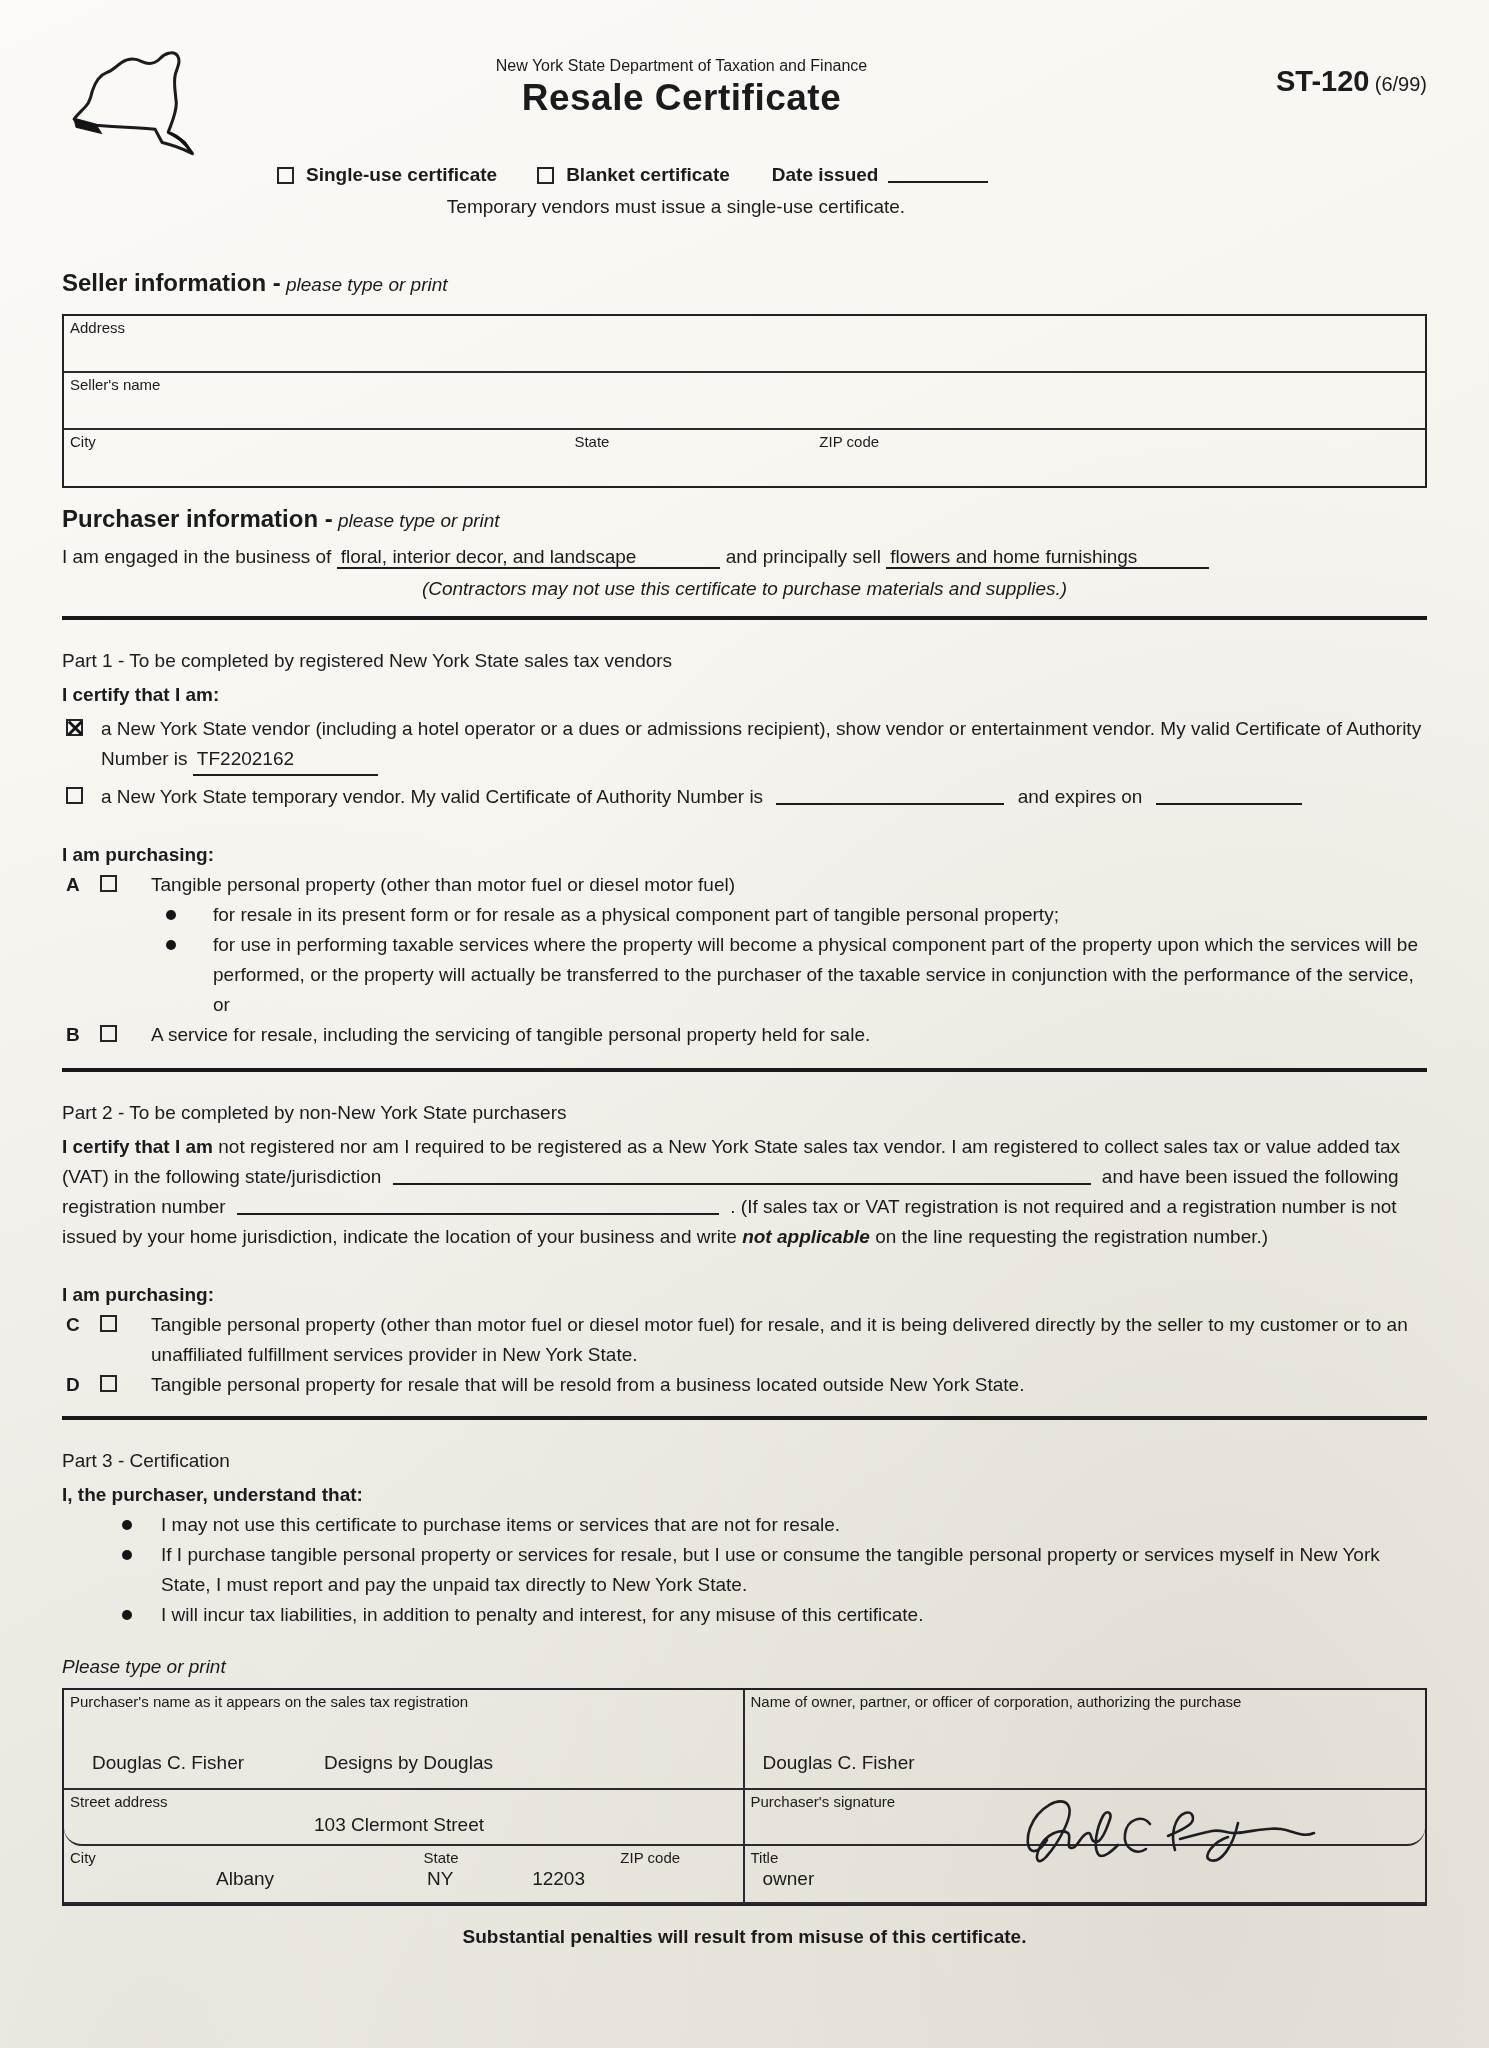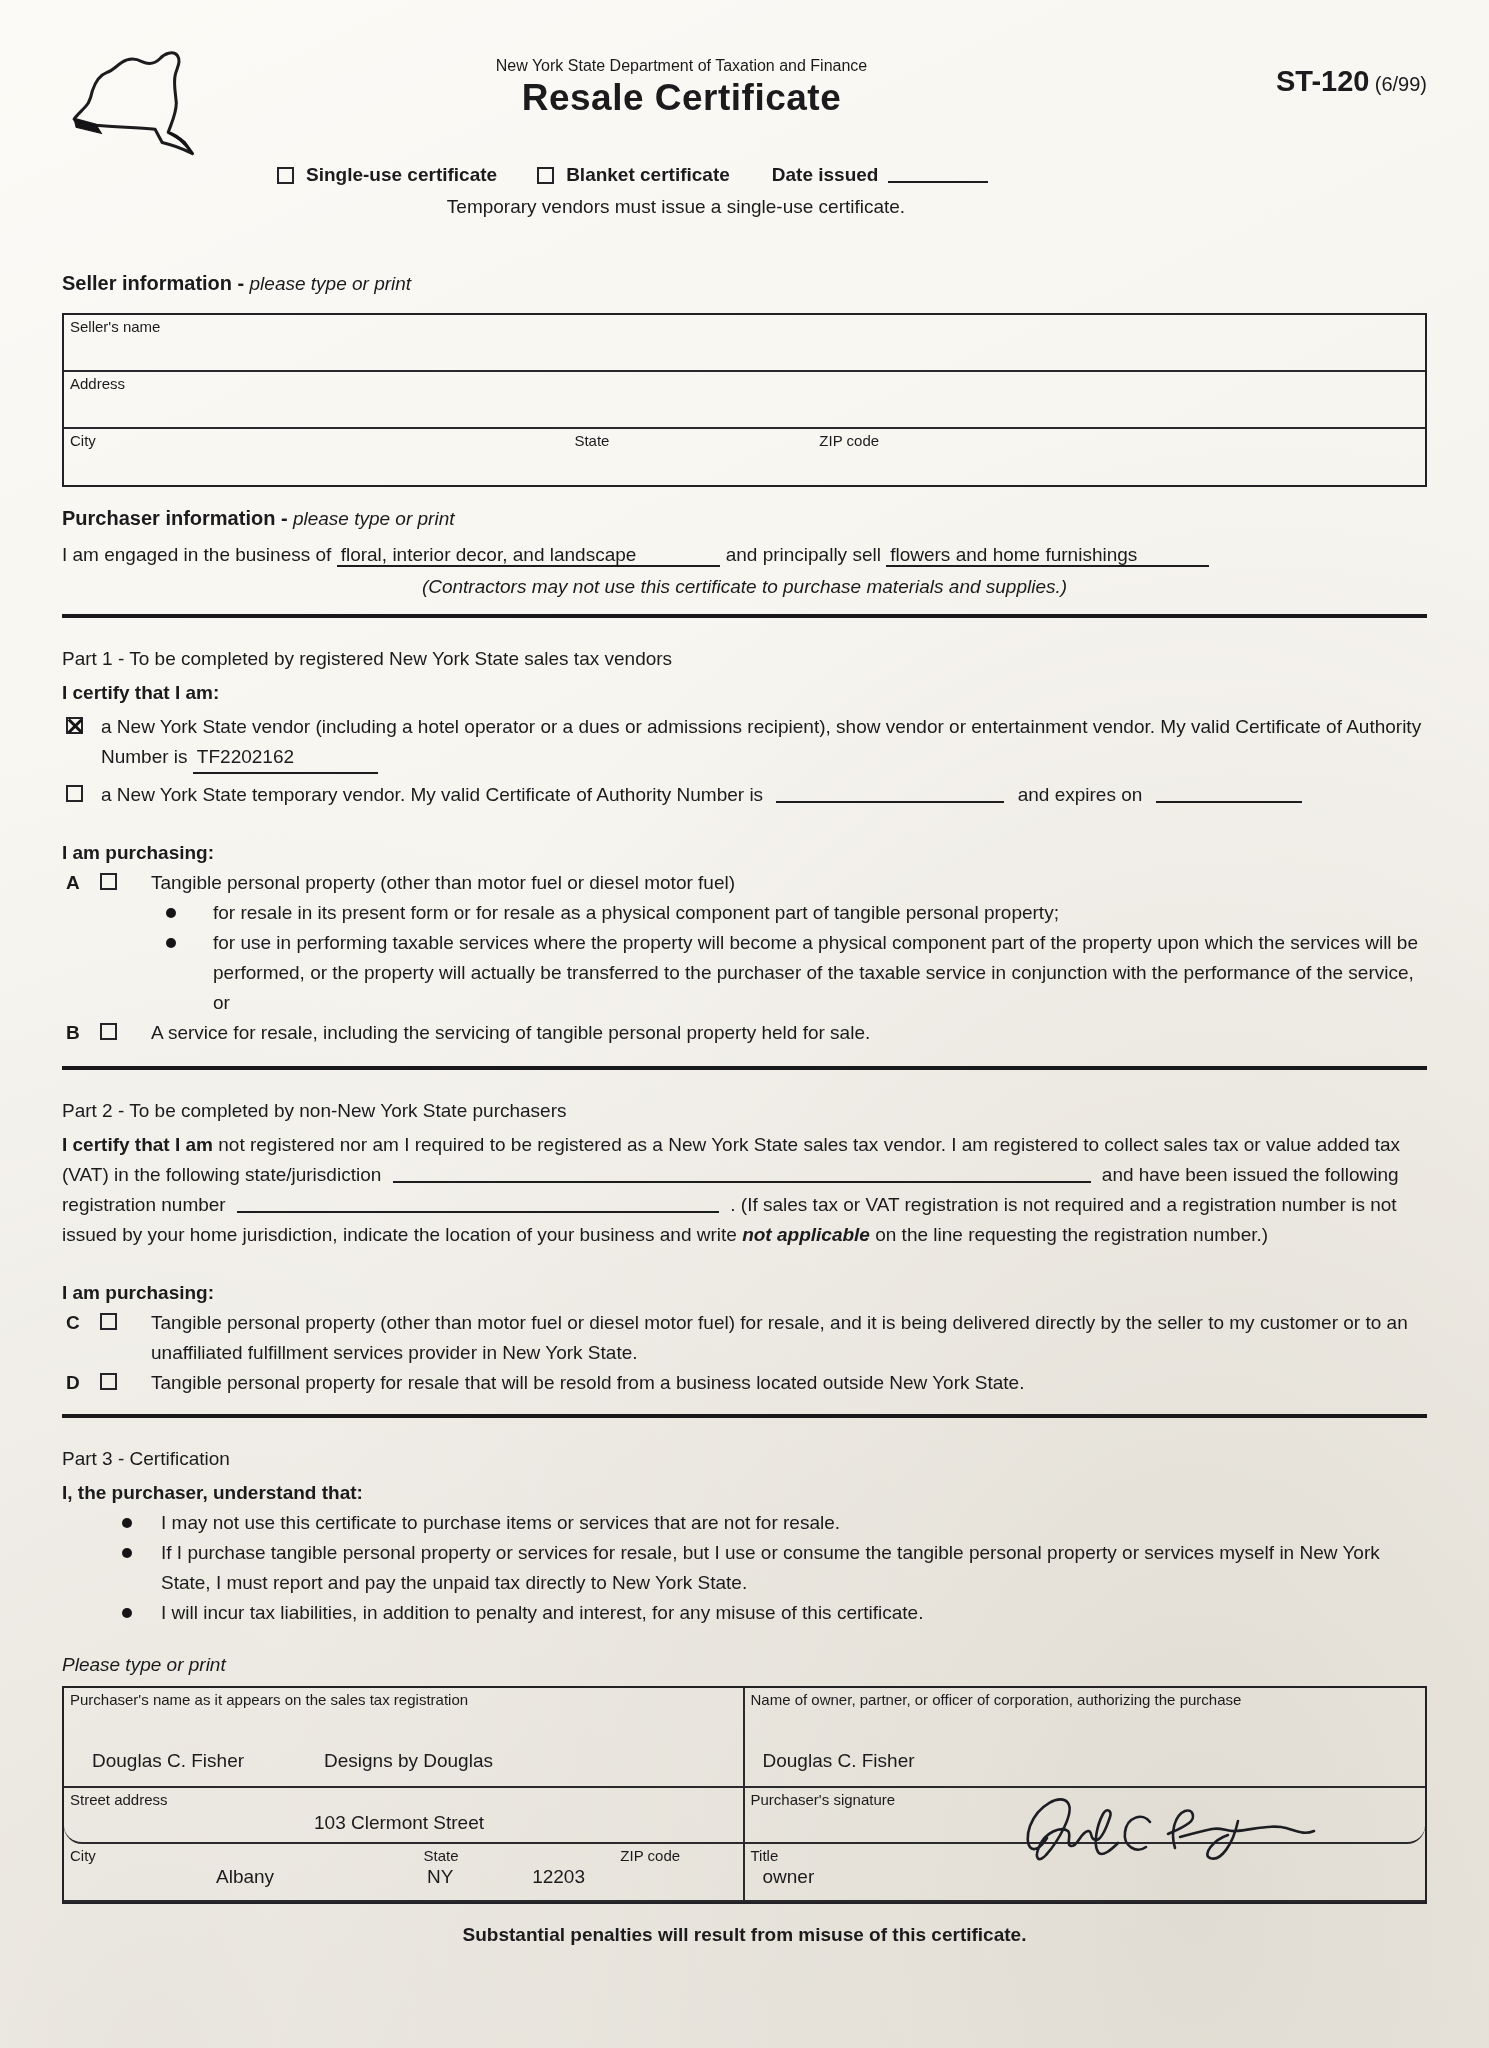--- a/index.html
+++ b/index.html
@@ -44,21 +44,21 @@
 
   .cbrow { margin-left:215px; display:flex; align-items:center; font-weight:bold; }
   .cbrow .cb { margin-right:12px; }
   .gap1 { width:40px; } .gap2 { width:42px; }
   .blank { display:inline-block; border-bottom:2px solid #1d1d20; height:16px; vertical-align:-2px; }
   .bl-date { width:100px; margin-left:10px; }
   .temp-note { width:1228px; text-align:center; margin-top:2px; }
 
   
   .sec-head { margin-top:46px; font-size:19px; }
-  .sec-head .b { font-size:20px; }
+  .sec-head .b { font-size:24px; }
   .ibox { margin-top:14px; border:2.5px solid #222226; }
   .ibox .row { position:relative; border-bottom:2px solid #2a2a2e; height:57px; }
   .ibox .row:last-child { border-bottom:none; height:56px; }
   .flabel { position:absolute; top:3px; left:6px; font-size:15px; line-height:18px; }
   .flabel.st { left:37.5%; } .flabel.zp { left:55.5%; }
 
   
   .pline { margin-top:6px; }
   .fill { border-bottom:2px solid #1d1d20; padding:0 6px 0 4px; white-space:nowrap; }
   .fill.w1 { padding-right:84px; }
@@ -142,24 +142,24 @@
     <span class="blank bl-date"></span>
   </div>
   <div class="temp-note">Temporary vendors must issue a single-use certificate.</div>
 
   <div class="sec-head">
     <span class="b">Seller information -</span>
     <span class="i">please type or print</span>
   </div>
   <div class="ibox">
     <div class="row">
+      <span class="flabel">Address</span>
+    </div>
+    <div class="row">
       <span class="flabel">Seller's name</span>
-    </div>
-    <div class="row">
-      <span class="flabel">Address</span>
     </div>
     <div class="row">
       <span class="flabel">City</span>
       <span class="flabel st">State</span>
       <span class="flabel zp">ZIP code</span>
     </div>
   </div>
 
   <div class="sec-head" style="margin-top:16px;">
     <span class="b">Purchaser information -</span>

